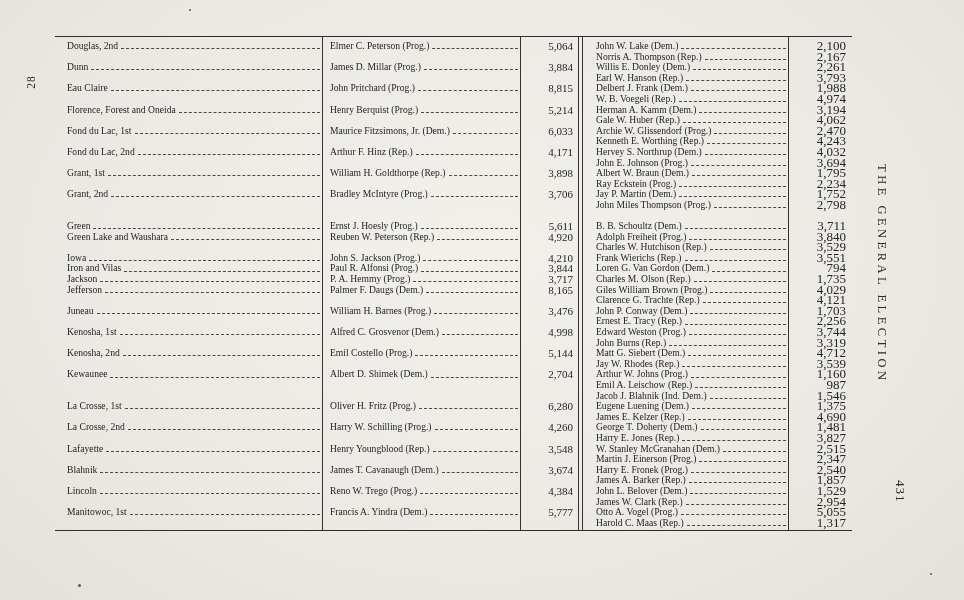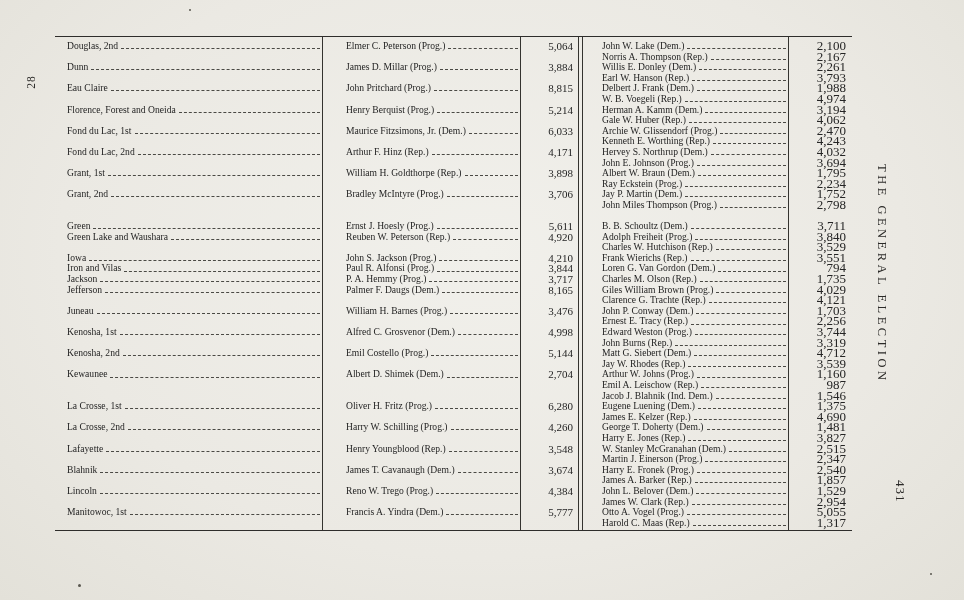--- a/index.html
+++ b/index.html
@@ -19,24 +19,24 @@
   .groups{padding-top:4px;}
   .group{display:flex; align-items:flex-start;}
   .group.spacer{margin-top:10.6px;}
   .left-line{width:523px; display:flex; height:10.6px;}
   .right-lines{width:274px;}
   .r-line{display:flex; height:10.6px;}
   .cell{display:flex; align-items:flex-end; box-sizing:border-box;}
   .txt{white-space:nowrap; font-size:9.6px; line-height:10.6px;}
   .lead{flex:1; border-bottom:1px dashed #4a4944; margin:0 2px 2.5px 3px; min-width:6px; height:1px;}
   .c-district{width:267px; padding-left:12px;}
-  .c-candidate{width:198px; padding-left:24px;font-family:Liberation Serif, serif;}
+  .c-candidate{width:198px; padding-left:8px;font-family:Liberation Serif, serif;}
   .c-votes{width:58px; text-align:right; padding-right:5px; box-sizing:border-box;
            font-size:11px; line-height:10.6px;}
-  .r-name{width:210px; padding-left:24px;}
+  .r-name{width:210px; padding-left:18px;}
   .r-votes{width:64px; text-align:right; padding-right:6px; box-sizing:border-box;
            font-size:13px; line-height:10.6px;}
   .sig{
     position:absolute; left:24px; top:76px;
     transform:rotate(-90deg); transform-origin:center;
     font-size:11.5px; letter-spacing:1px; color:#2b2a28;
   }
   .running-title{
     position:absolute; left:874px; top:164px;
     writing-mode:vertical-rl;

